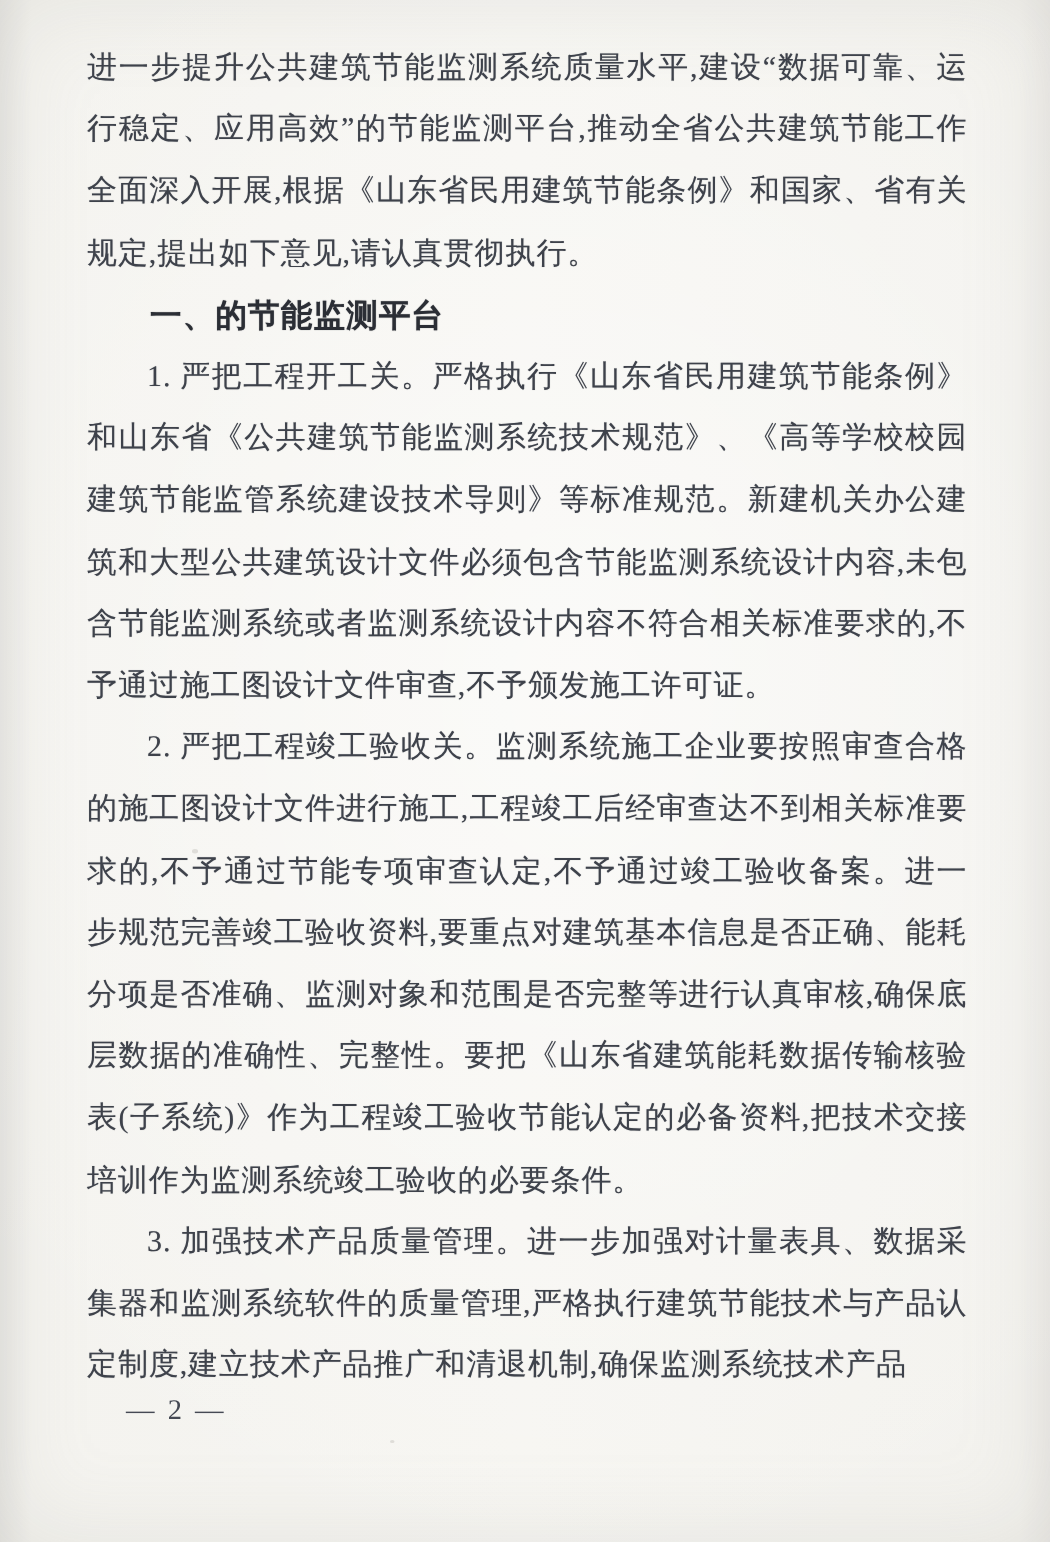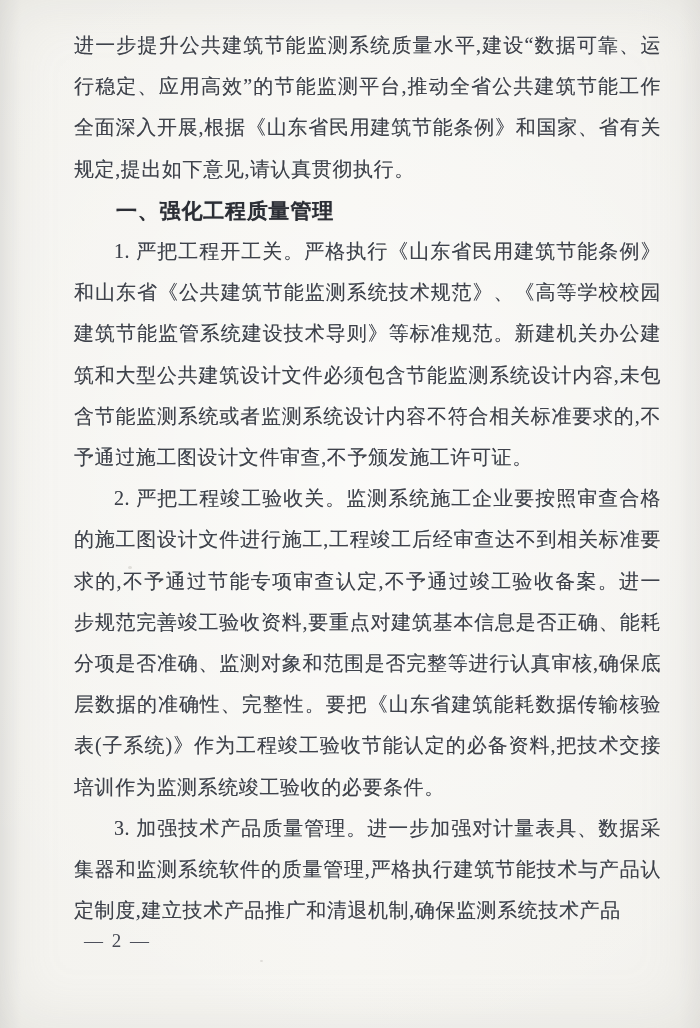--- a/index.html
+++ b/index.html
@@ -20,21 +20,21 @@
     width: 700px;
     height: 1028px;
     background:
       radial-gradient(ellipse 120% 100% at 55% 45%, rgba(255,255,255,0.55) 0%, rgba(255,255,255,0) 60%),
       linear-gradient(90deg, #e7e6e3 0%, #f4f3ef 3%, #f6f5f1 50%, #f3f2ee 97%, #eceae7 100%);
     box-shadow: inset 0 0 60px rgba(160,158,150,0.18);
   }
 
   .content {
     position: absolute;
-    left: 74px;
+    left: 58px;
     top: 25px;
     width: 587px;
   }
 
   .para {
     font-size: 20px;
     line-height: 41.2px;
     letter-spacing: 0.6px;
     color: #3e424b;
     text-align: justify;
@@ -78,21 +78,21 @@
 </style>
 </head>
 <body>
 
 <div class="scan-page">
 
   <div class="content">
 
     <p class="para">进一步提升公共建筑节能监测系统质量水平,建设“数据可靠、运行稳定、应用高效”的节能监测平台,推动全省公共建筑节能工作全面深入开展,根据《山东省民用建筑节能条例》和国家、省有关规定,提出如下意见,请认真贯彻执行。</p>
 
-    <h2 class="heading">一、强化工程质量管理</h2>
+    <h2 class="heading">一、的节能监测平台</h2>
 
     <p class="para indent">1. 严把工程开工关。严格执行《山东省民用建筑节能条例》和山东省《公共建筑节能监测系统技术规范》、《高等学校校园建筑节能监管系统建设技术导则》等标准规范。新建机关办公建筑和大型公共建筑设计文件必须包含节能监测系统设计内容,未包含节能监测系统或者监测系统设计内容不符合相关标准要求的,不予通过施工图设计文件审查,不予颁发施工许可证。</p>
 
     <p class="para indent">2. 严把工程竣工验收关。监测系统施工企业要按照审查合格的施工图设计文件进行施工,工程竣工后经审查达不到相关标准要求的,不予通过节能专项审查认定,不予通过竣工验收备案。进一步规范完善竣工验收资料,要重点对建筑基本信息是否正确、能耗分项是否准确、监测对象和范围是否完整等进行认真审核,确保底层数据的准确性、完整性。要把《山东省建筑能耗数据传输核验表(子系统)》作为工程竣工验收节能认定的必备资料,把技术交接培训作为监测系统竣工验收的必要条件。</p>
 
     <p class="para indent">3. 加强技术产品质量管理。进一步加强对计量表具、数据采集器和监测系统软件的质量管理,严格执行建筑节能技术与产品认定制度,建立技术产品推广和清退机制,确保监测系统技术产品</p>
 
   </div>
 
   <div class="page-number">— 2 —</div>

